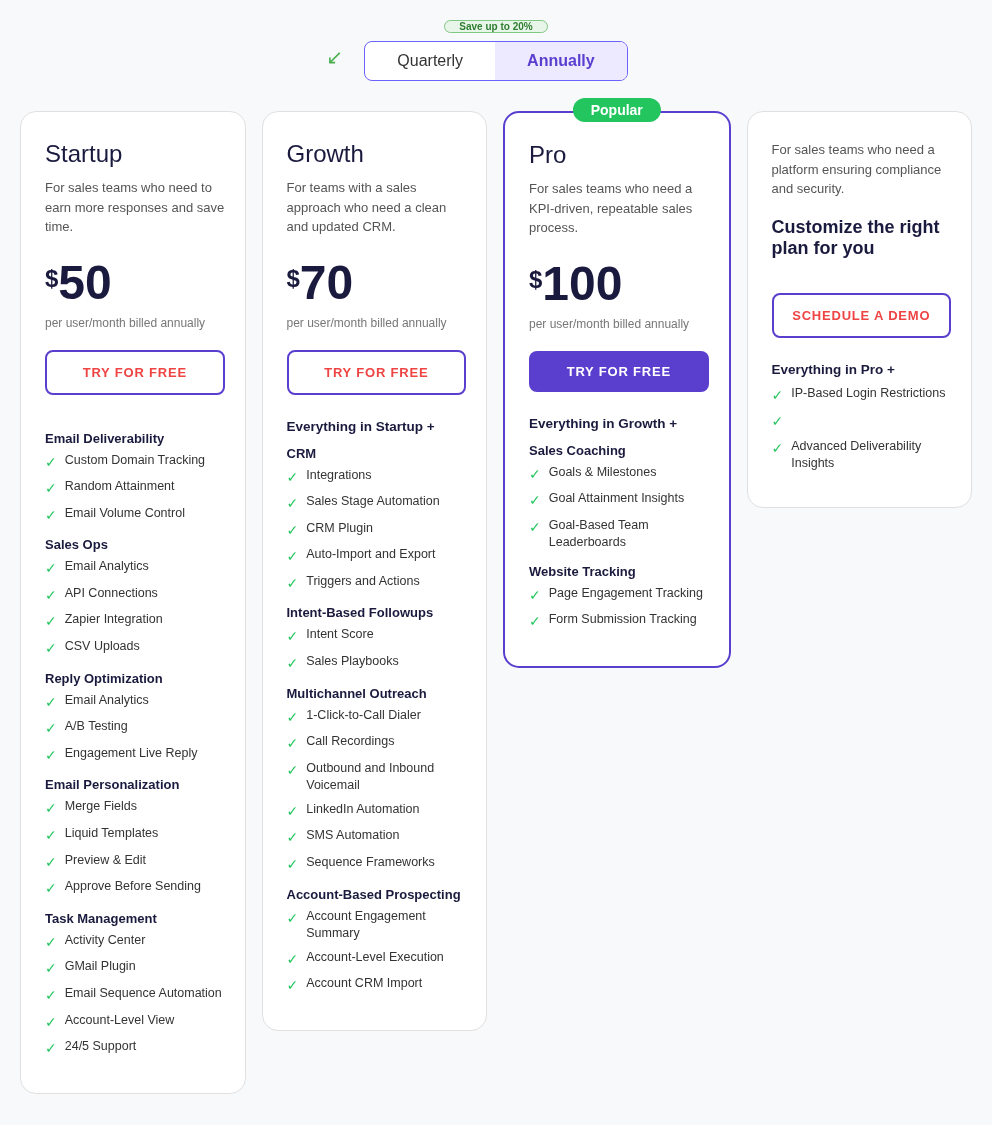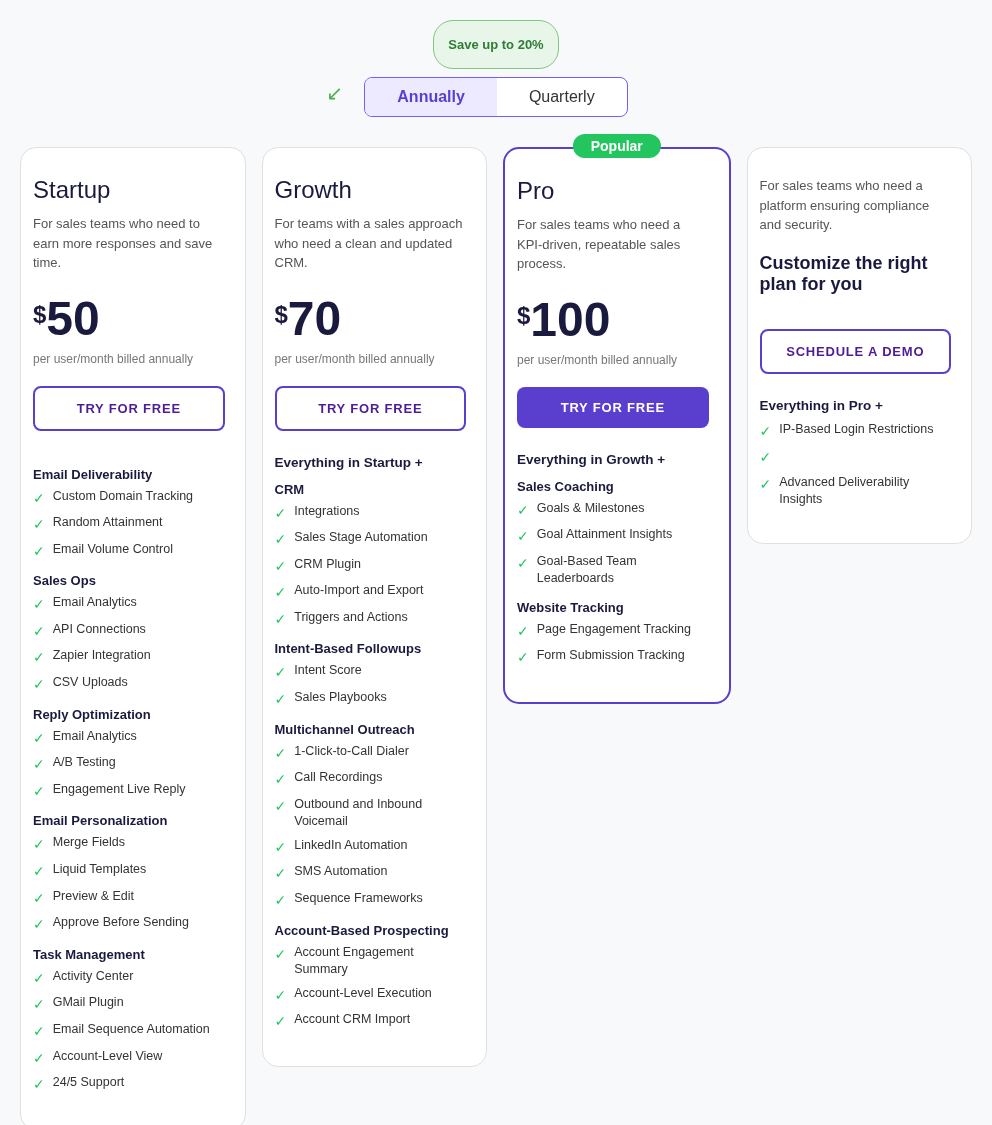--- a/index.html
+++ b/index.html
@@ -16,22 +16,22 @@
       align-items: center;
       margin-bottom: 30px;
       position: relative;
     }
 
     .save-badge {
       background: #e8f5e9;
       color: #2e7d32;
       border: 1.5px solid #81c784;
       border-radius: 20px;
-      padding: 16px 14px;
-      font-size: 13px;
+      padding: 0 14px;
+      font-size: 10px;
       font-weight: 600;
       margin-bottom: 8px;
     }
 
     .toggle-arrow {
       position: absolute;
       left: calc(50% - 70px);
       top: 28px;
       color: #4caf50;
       font-size: 22px;
@@ -68,21 +68,21 @@
       align-items: flex-start;
       max-width: 980px;
       margin: 0 auto;
     }
 
     .plan-card {
       flex: 1;
       background: white;
       border-radius: 16px;
       border: 1.5px solid #e0e0e0;
-      padding: 28px 20px 28px 12px;
+      padding: 28px 20px 28px 24px;
       position: relative;
       min-width: 0;
     }
 
     .plan-card.popular {
       border: 2.5px solid #5a3fcf;
     }
 
     .popular-badge {
       position: absolute;
@@ -146,21 +146,21 @@
       font-weight: 700;
       letter-spacing: 0.8px;
       cursor: pointer;
       margin-bottom: 24px;
       transition: background 0.2s;
     }
 
     .plan-cta.outline {
       background: white;
       border: 2px solid #5a3fcf;
-      color: #4c1d95;
+      color: #ef4444;
     }
 
     .plan-cta.filled {
       background: #5a3fcf;
       border: none;
       color: white;
     }
 
     .features-header {
       font-size: 13.5px;
@@ -202,22 +202,22 @@
     }
   </style>
 </head>
 <body>
 
 <div class="billing-toggle-container">
   <div class="save-badge">Save up to 20%</div>
   <div style="position:relative; display:flex; align-items:center;">
     <span class="toggle-arrow" style="position:absolute; left:-38px; top:4px; font-size:20px; color:#4caf50;">↙</span>
     <div class="toggle-buttons">
+      <button class="toggle-btn">Quarterly</button>
       <button class="toggle-btn active">Annually</button>
-      <button class="toggle-btn">Quarterly</button>
     </div>
   </div>
 </div>
 
 <div class="plans-container" id="plans-container">
     <div class="plan-card"><div class="plan-name">Startup</div><div class="plan-description">For sales teams who need to earn more responses and save time.</div><div class="plan-price">
       <span class="price-currency">$</span><span class="price-amount">50</span>
     </div>
     <div class="price-period">per user/month billed annually</div><button class="plan-cta outline">TRY FOR FREE</button><div class="feature-group-title">Email Deliverability</div><div class="feature-item">
         <span class="check-icon">✓</span>

